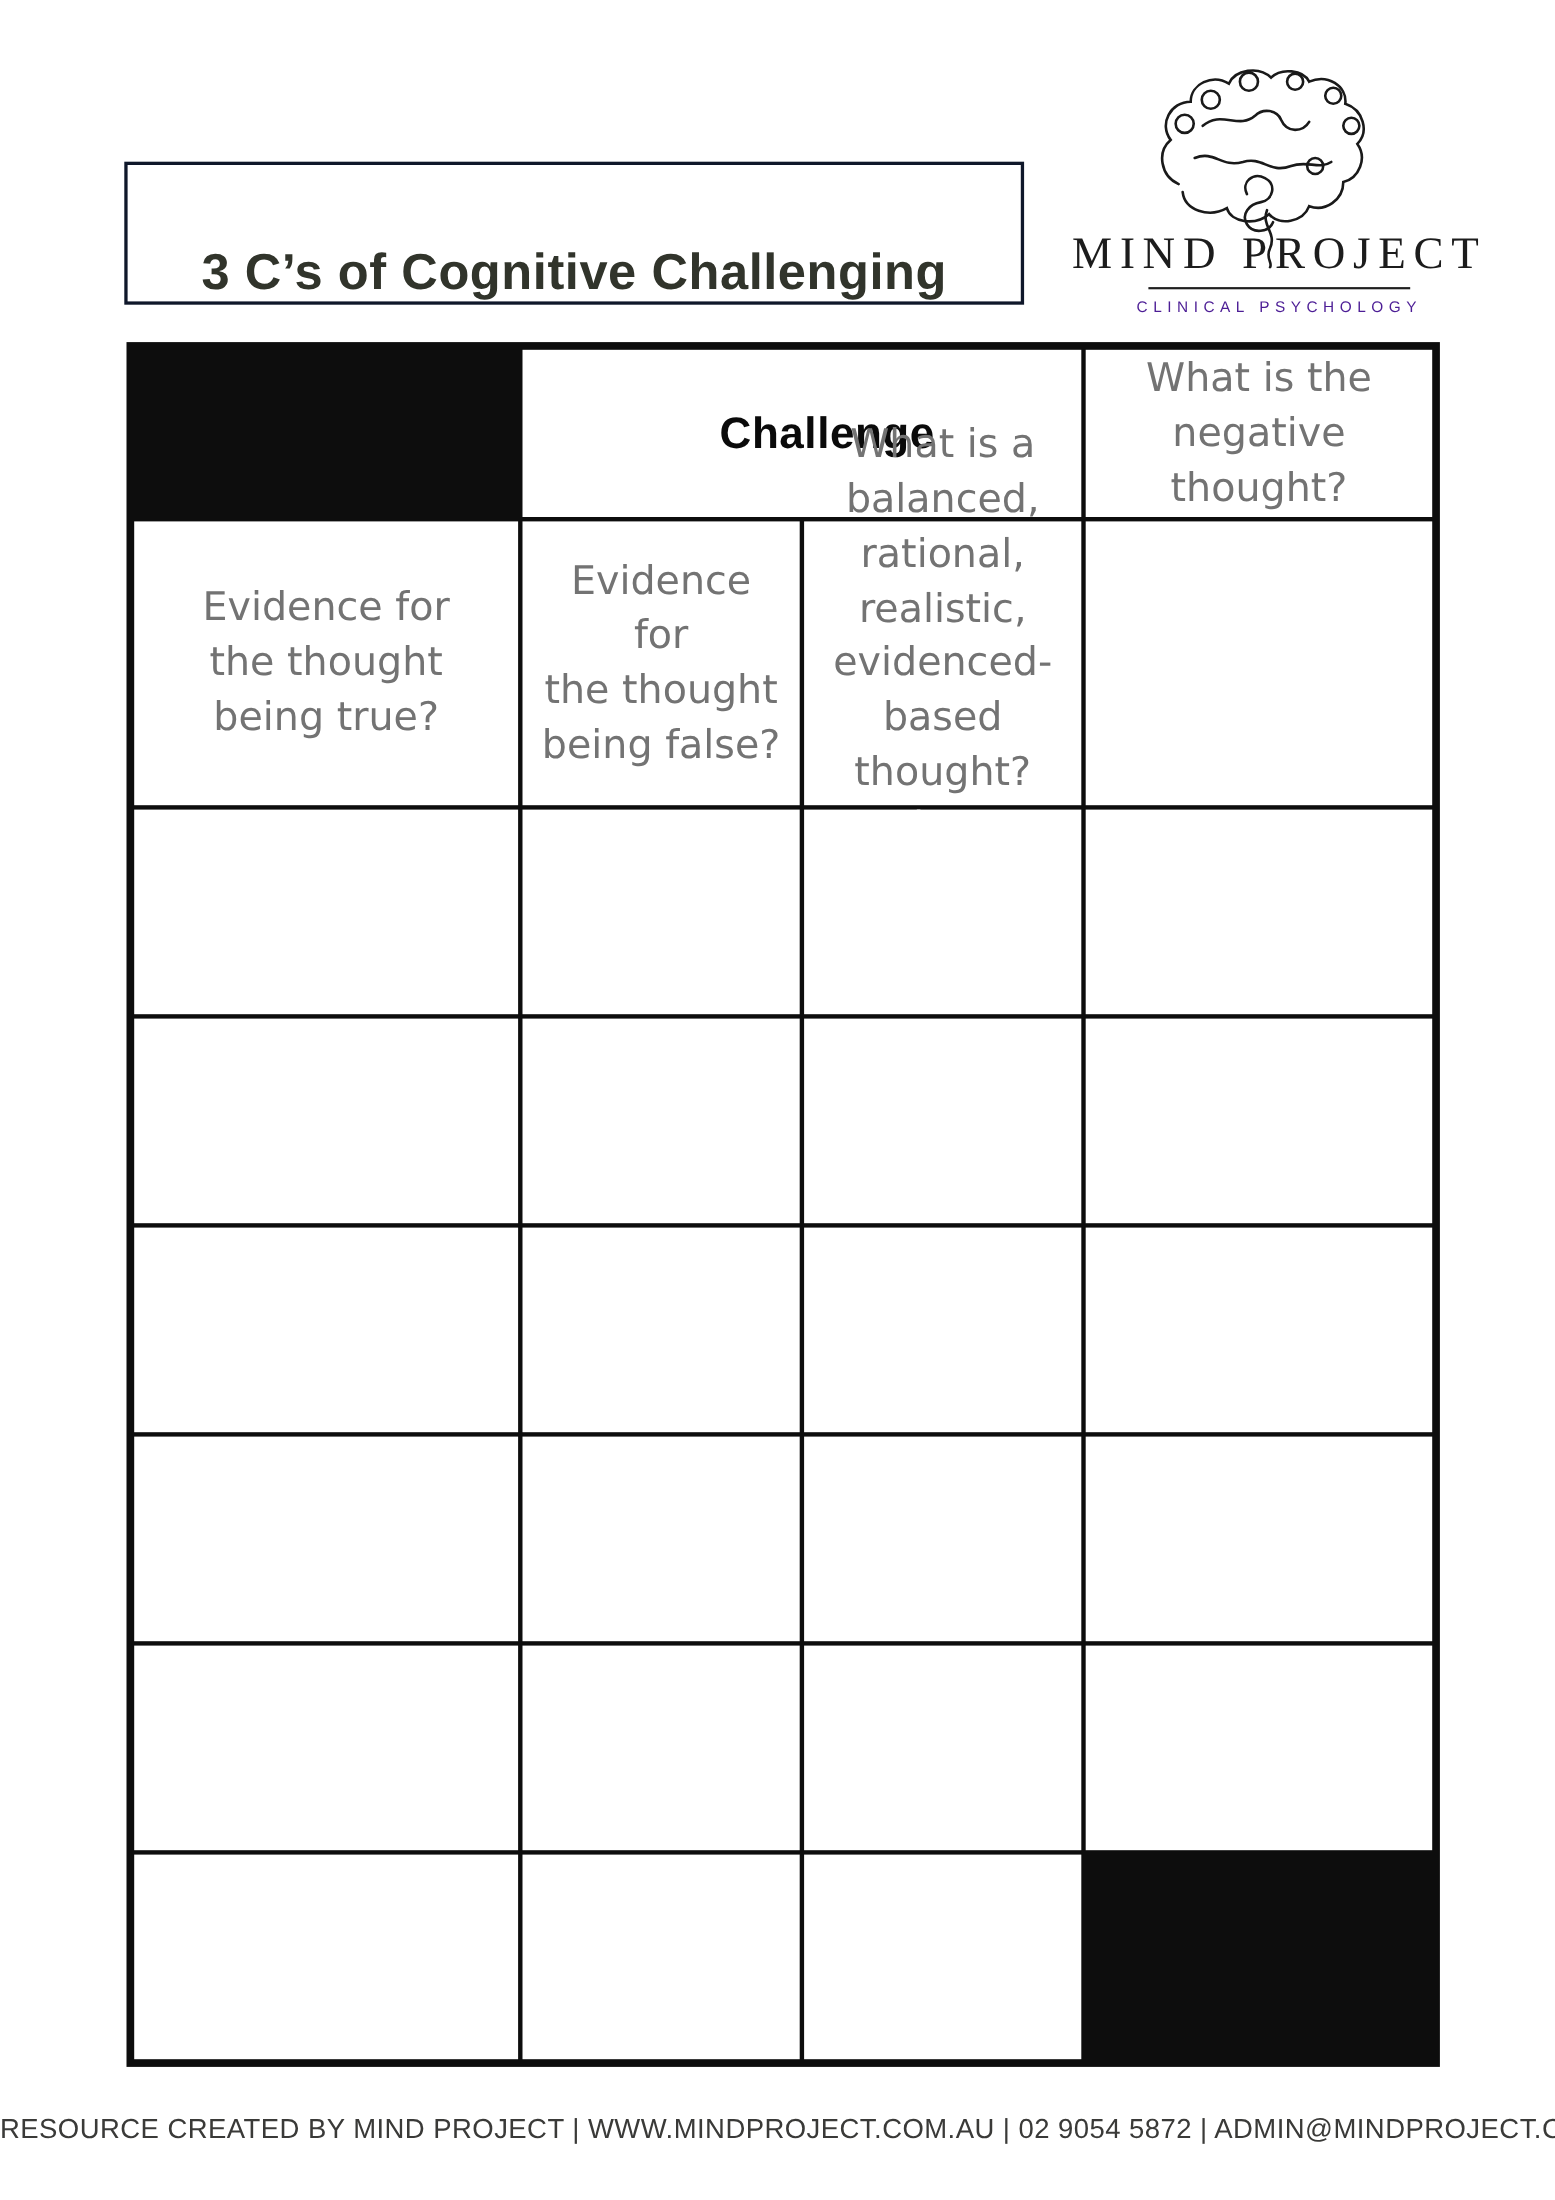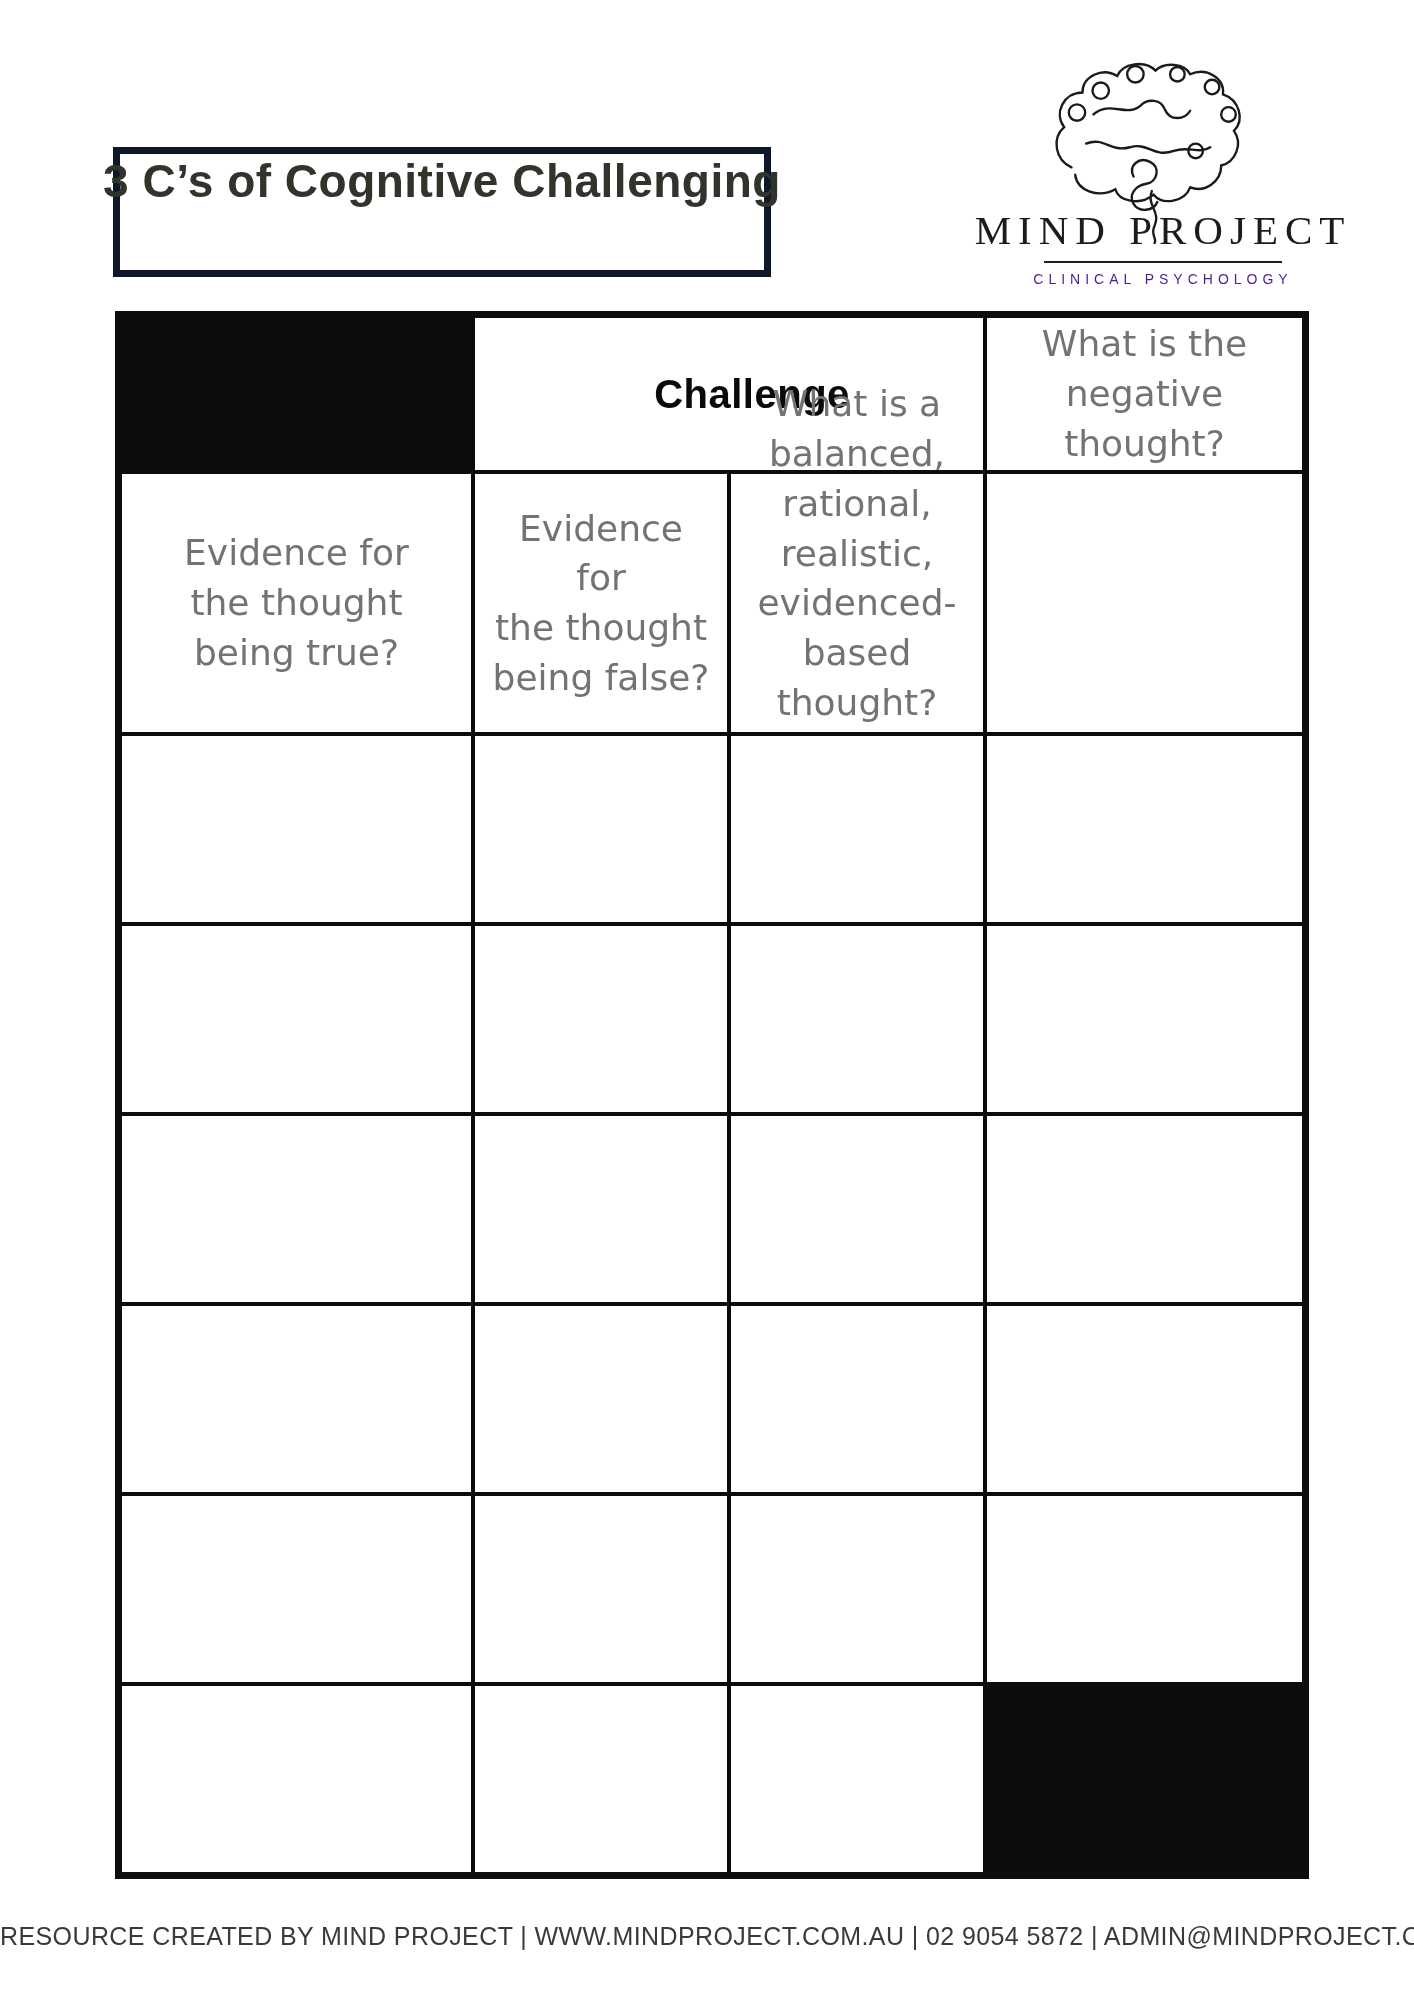--- a/index.html
+++ b/index.html
@@ -8,24 +8,24 @@
     position: relative;
     background: #ffffff;
     font-family: "Liberation Sans", sans-serif;
     overflow: hidden;
   }
 
   
   .title-box {
     position: absolute;
     left: 113px; top: 147px;
-    width: 658px; height: 130px;
-    border: 7px solid #0f172a;
+    width: 818px; height: 130px;
+    border: 3px solid #0f172a;
     background: #ffffff;
-    display: flex; align-items: flex-start; justify-content: center;
+    display: flex; align-items: flex-end; justify-content: center;
   }
   .title-text {
     font-size: 46px;
     font-weight: bold;
     letter-spacing: 0.5px;
     color: #31342b;
     white-space: nowrap;
   }
 
   

